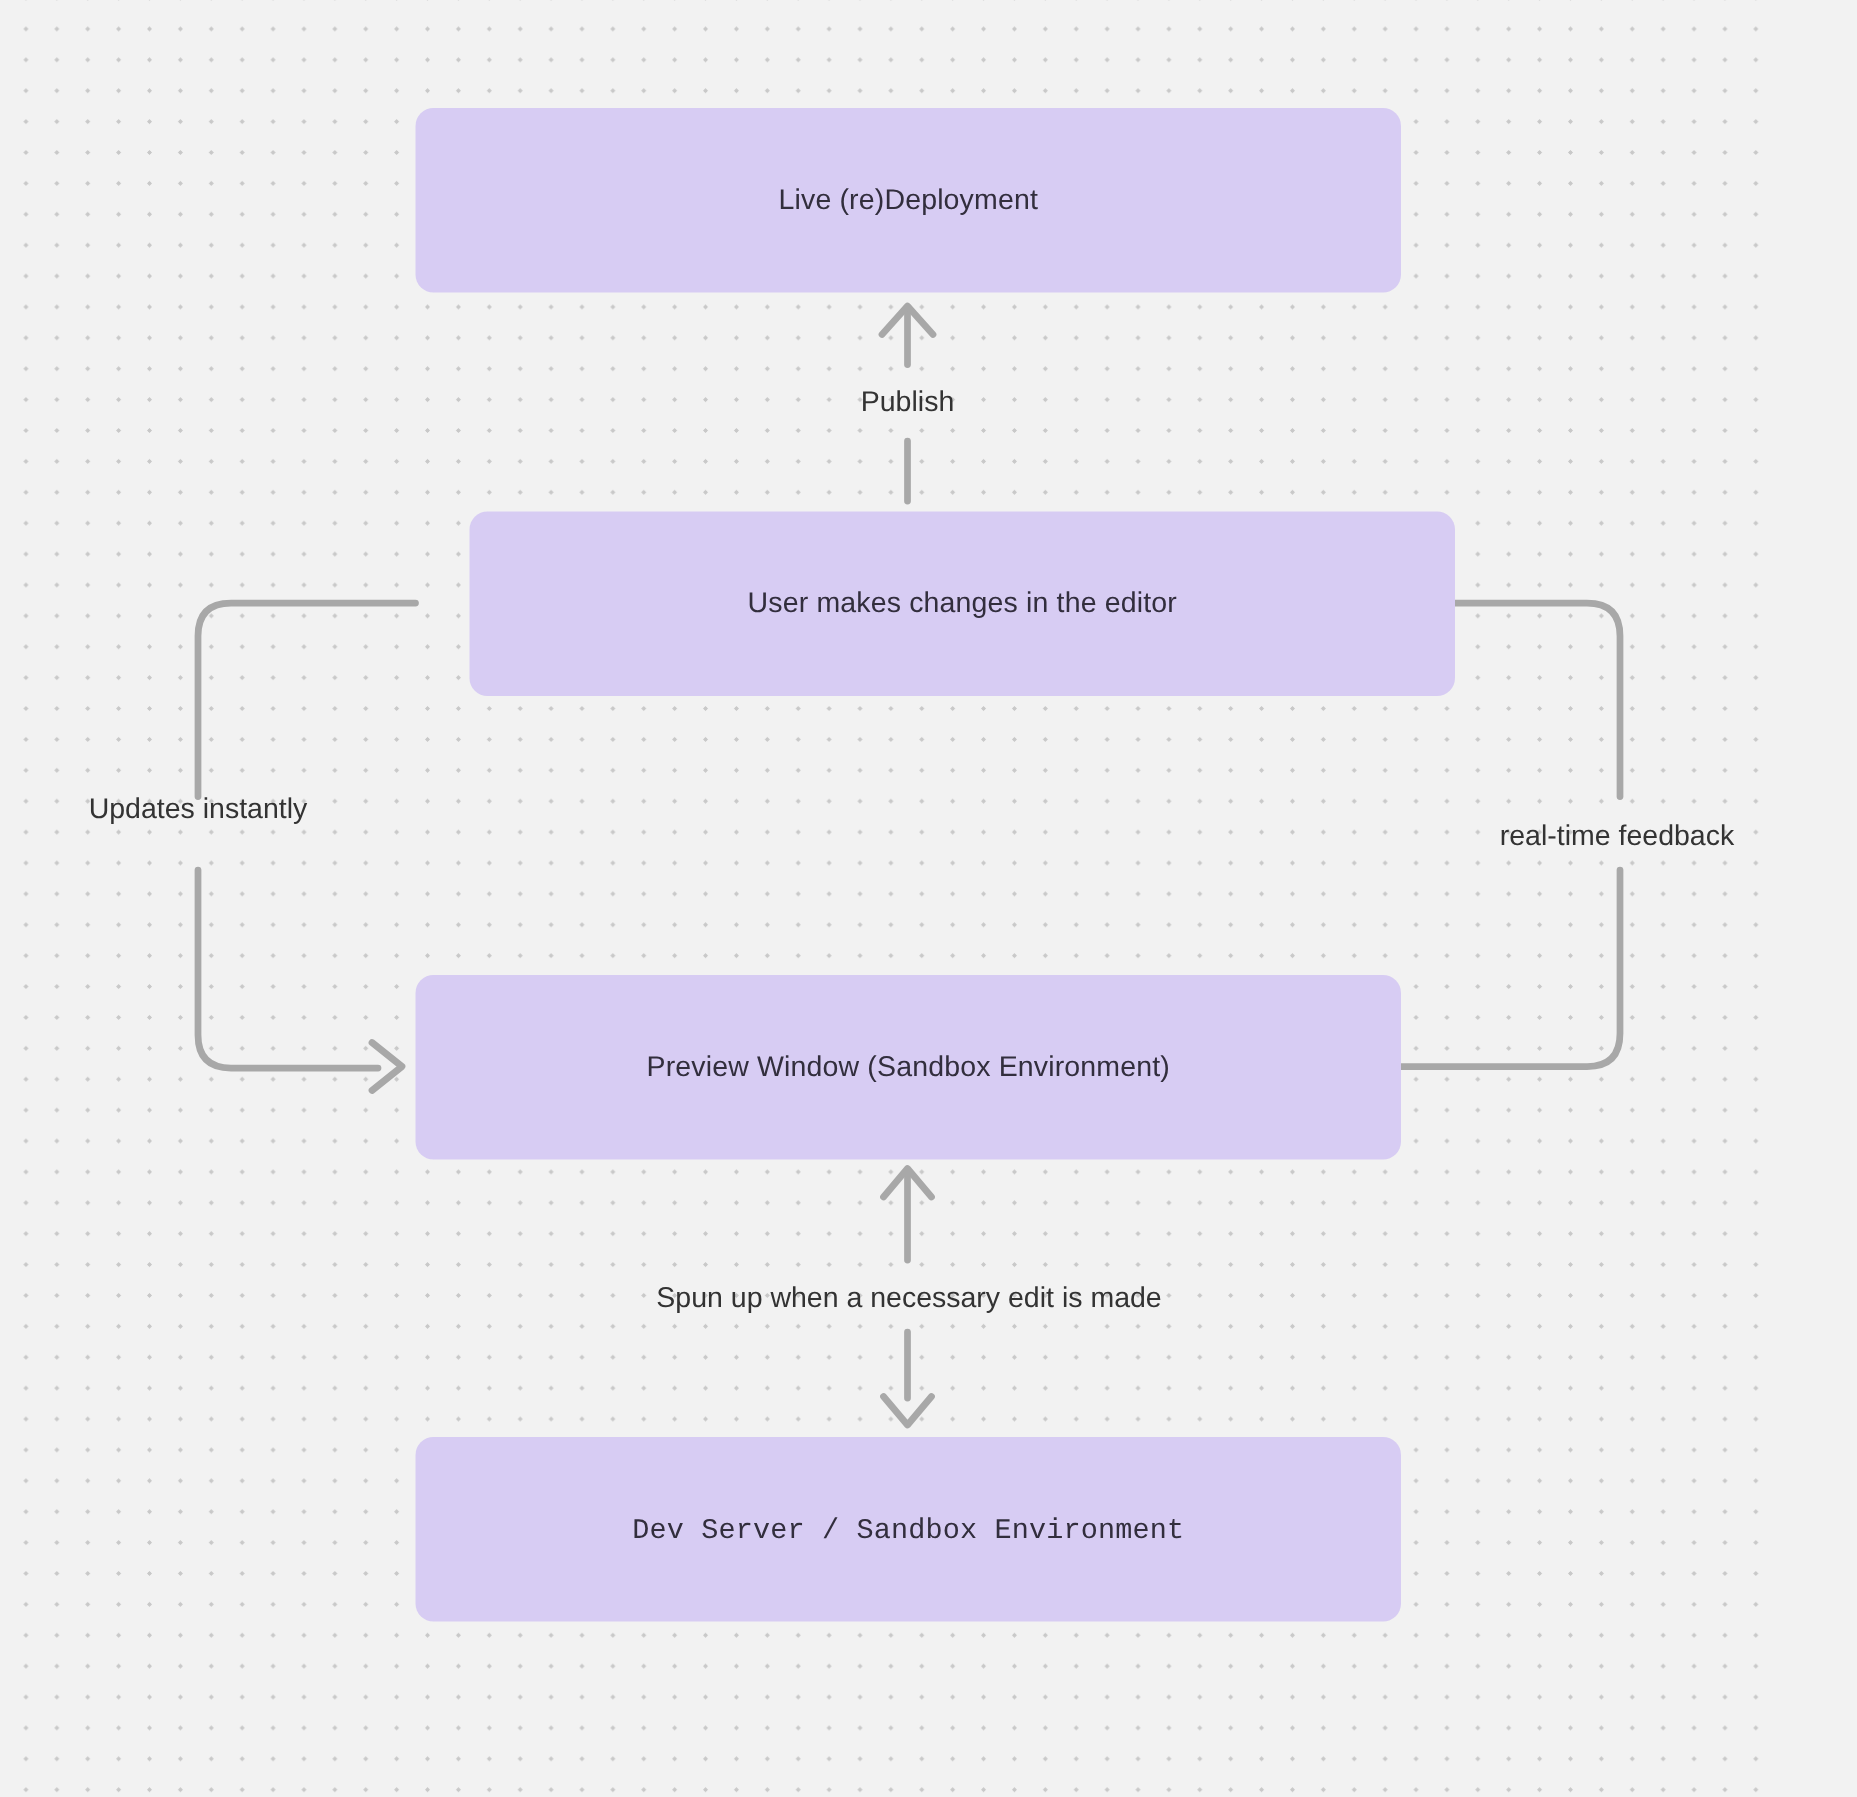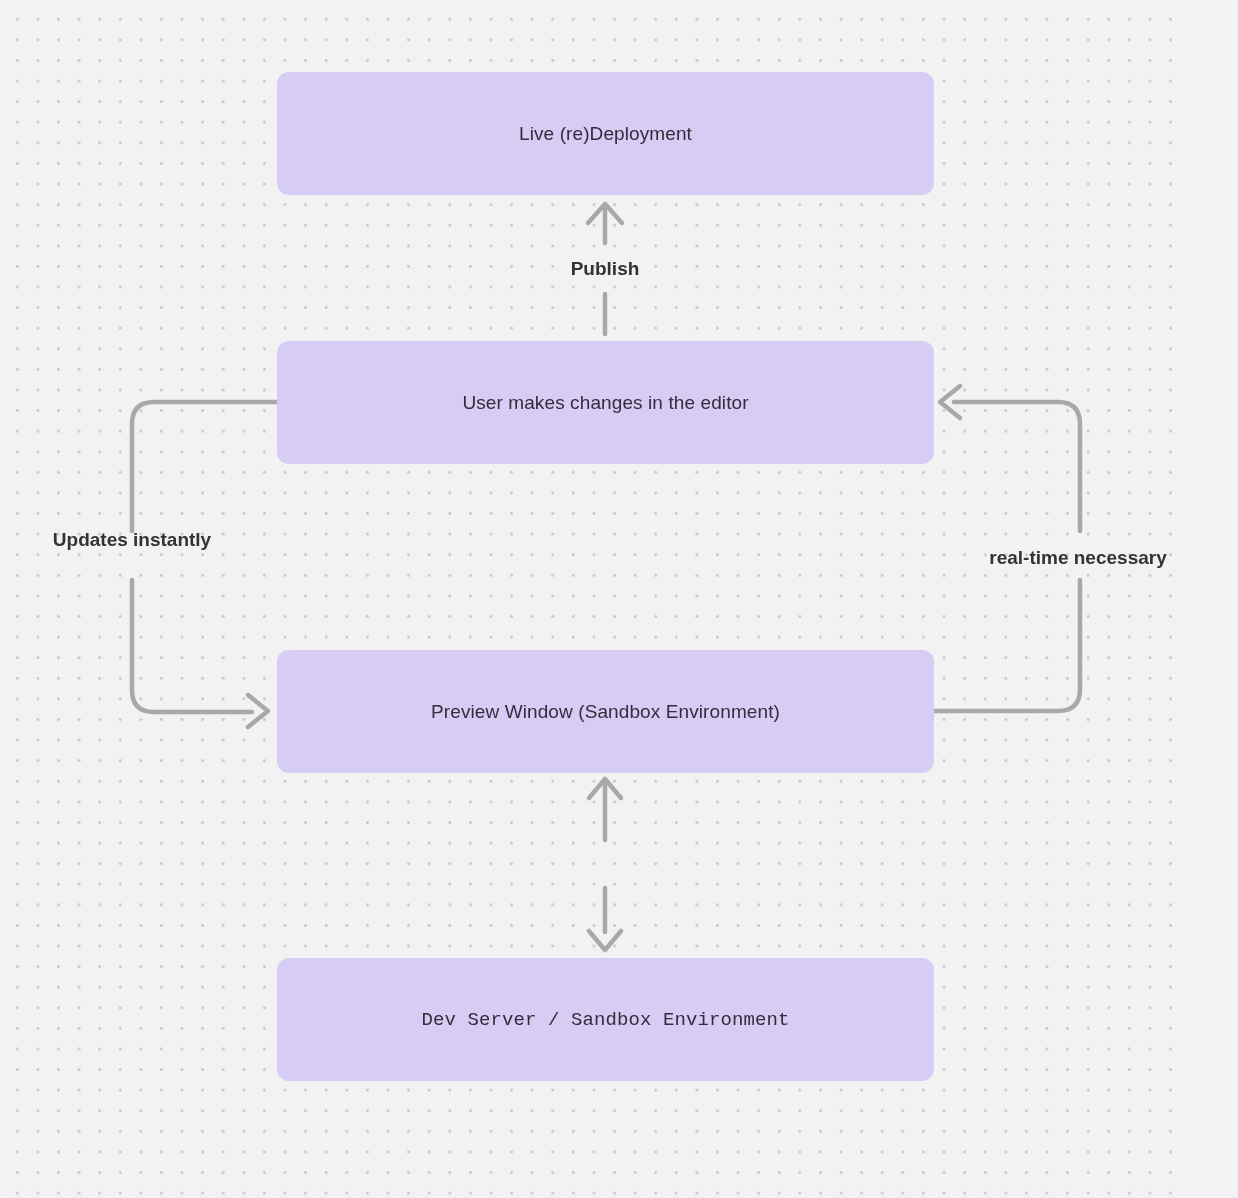--- a/index.html
+++ b/index.html
@@ -48,30 +48,30 @@
     display: flex;
     align-items: center;
     justify-content: center;
     font-size: 19px;
     font-weight: 500;
     letter-spacing: 0.1px;
     color: var(--node-text);
     text-align: center;
   }
   .node.n1 { top: 72px;  }
-  .node.n2 { top: 341px; }
+  .node.n2 { top: 341px; margin-left: 36px; }
   .node.n3 { top: 650px; }
   .node.n4 { top: 958px; font-family: Liberation Mono, monospace; }
 
   .edge-label {
     position: absolute;
     transform: translate(-50%, -50%);
     white-space: nowrap;
     font-size: 19px;
-    font-weight: 700;
+    font-weight: 400;
     color: var(--label-text);
   }
   .edge-label.publish  { left: 605px;  top: 269px; }
   .edge-label.updates  { left: 132px;  top: 540px; }
   .edge-label.feedback { left: 1078px; top: 558px; }
   .edge-label.spun     { left: 606px;  top: 866px; }
 </style>
 </head>
 <body>
 
@@ -110,16 +110,17 @@
   <div class="node n2">User makes changes in the editor</div>
 
   <div class="node n3">Preview Window (Sandbox Environment)</div>
 
   <div class="node n4">Dev Server / Sandbox Environment</div>
 
   <div class="edge-label publish">Publish</div>
 
   <div class="edge-label updates">Updates instantly</div>
 
-  <div class="edge-label feedback">real-time necessary</div>
+  <div class="edge-label feedback">real-time feedback</div>
 
+  <div class="edge-label spun">Spun up when a necessary edit is made</div>
 
 </div>
 
 </body></html>

